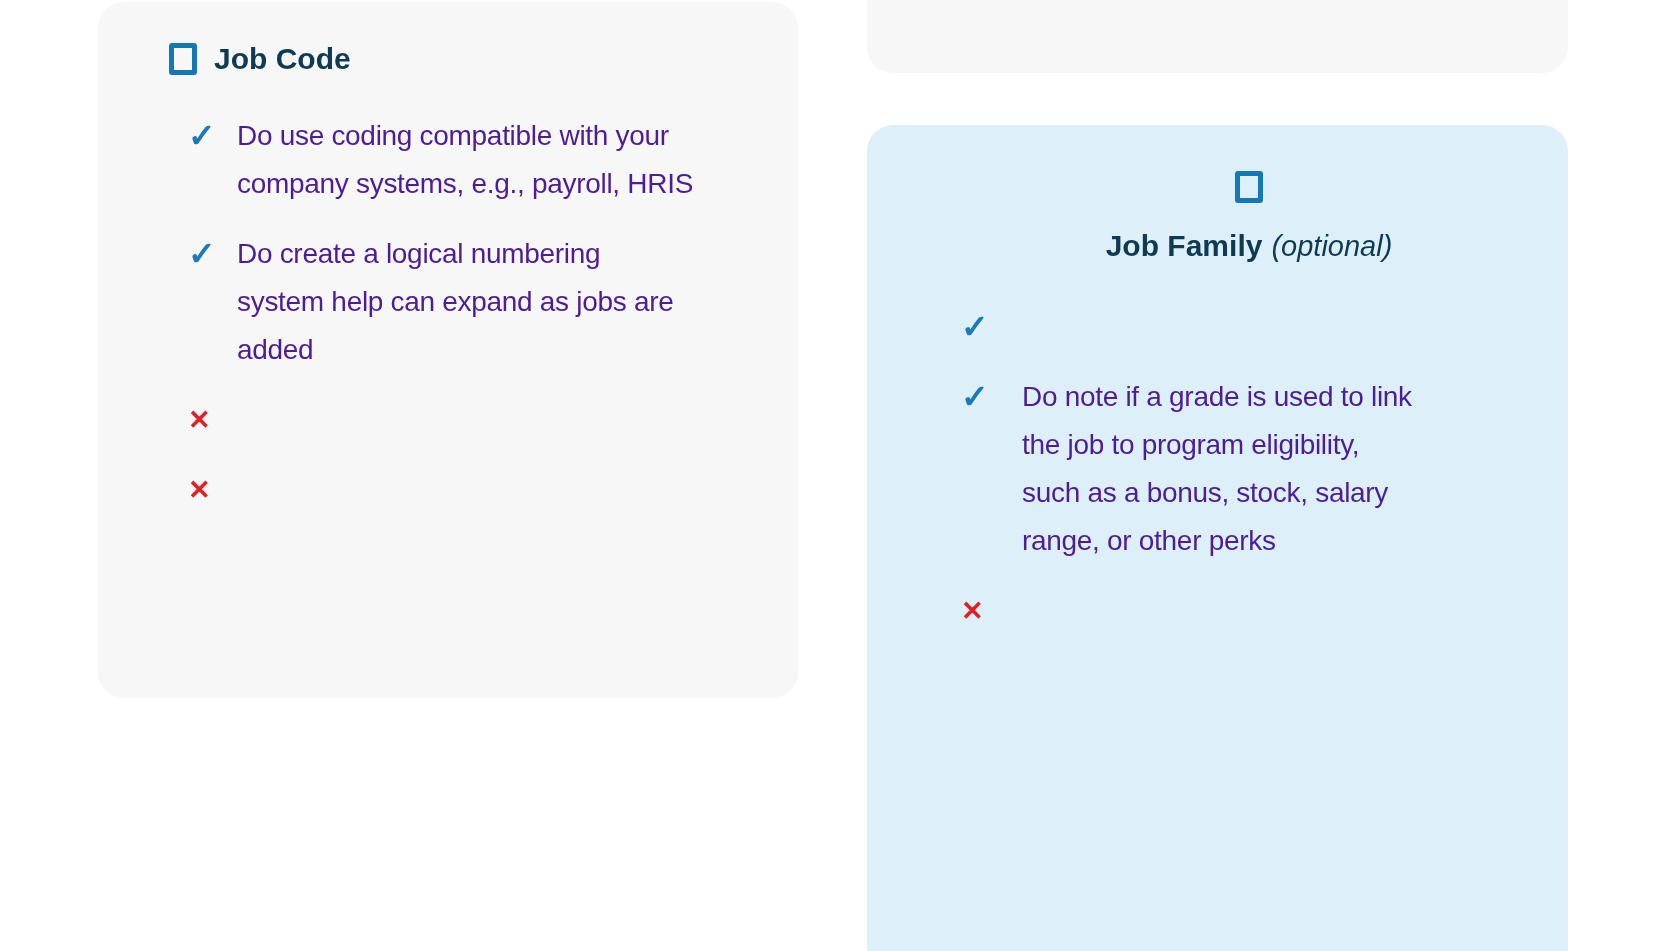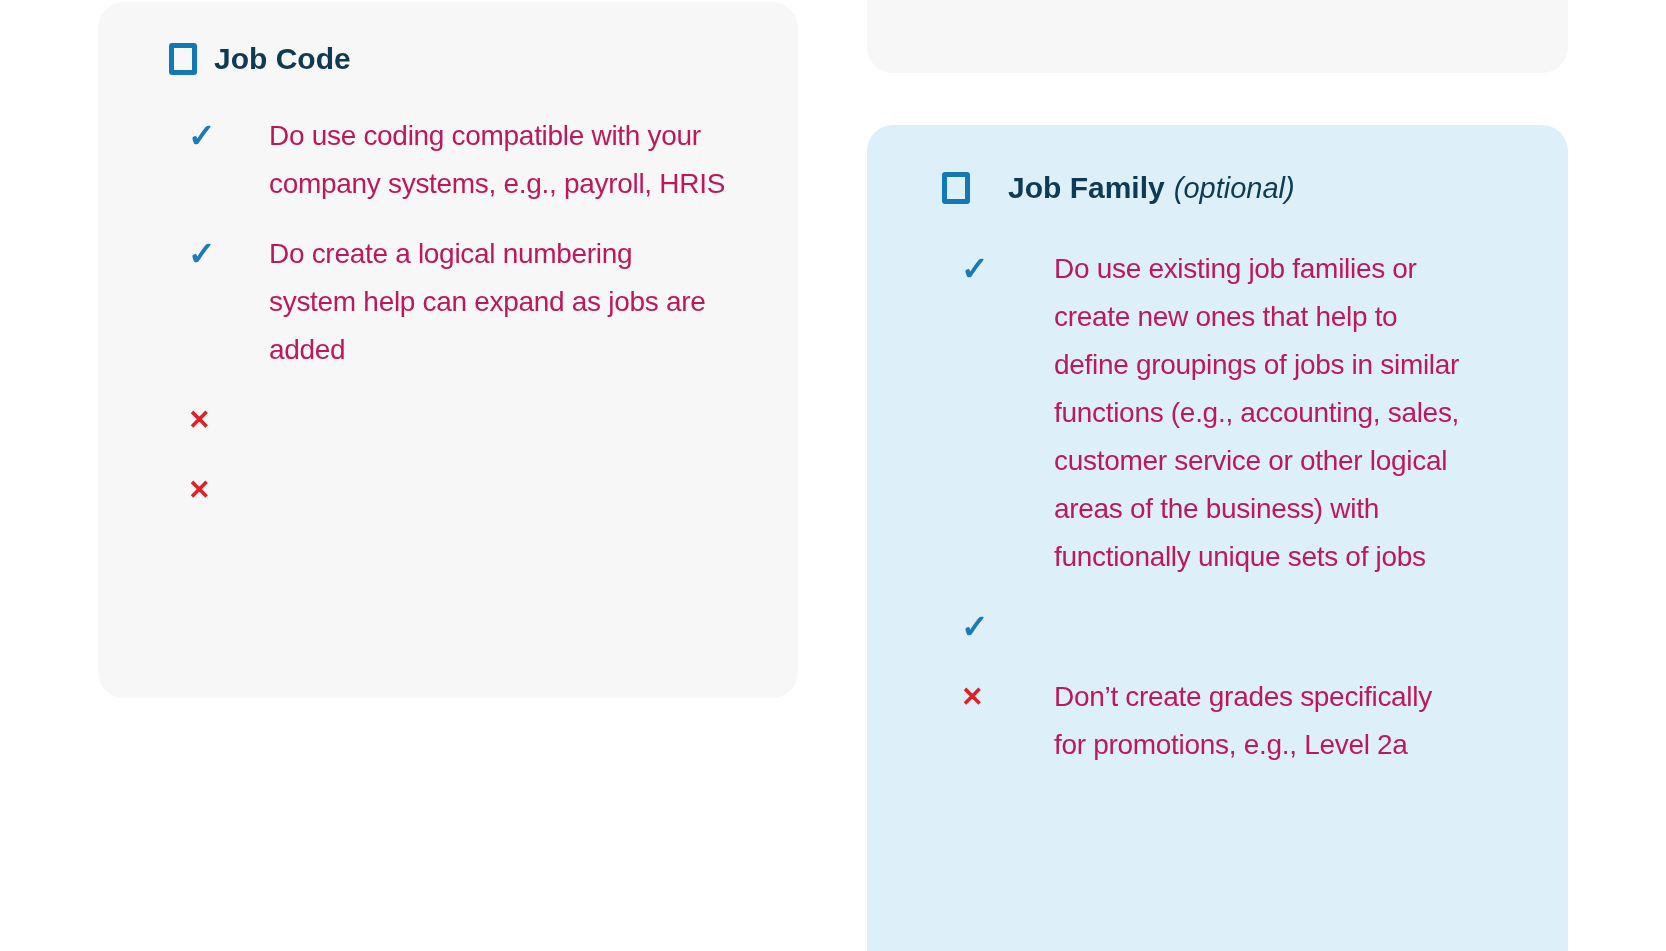--- a/index.html
+++ b/index.html
@@ -23,21 +23,21 @@
   #job-code-card { left: 98px; top: 2px; width: 700px; height: 696px; }
   #partial-card  { left: 867px; top: -50px; width: 701px; height: 123px; }
   #job-family-card { left: 867px; top: 125px; width: 701px; height: 900px; }
 
   .card-head {
     display: flex;
     align-items: center;
     padding-left: 24px;
   }
   #job-code-card .card-head   { margin: 40px 0 0 47px; gap: 17px; }
-  #job-family-card .card-head { margin: 46px 12px 0 51px; gap: 38px; }
+  #job-family-card .card-head { margin: 46px 12px 0 51px; gap: 26px; flex-direction: column; }
 
   .checkbox {
     flex: none;
     width: 18px; height: 22px;
     border: 5px solid #1478b5;
     border-radius: 3px;
     background: transparent;
     display: inline-block;
   }
 
@@ -82,24 +82,23 @@
     color: #1b7ab8;
     font-size: 33px;
   }
   .mark.dont {
     color: #e01f26;
     font-size: 27px;
   }
   .item-text {
     font-size: 28px;
     line-height: 48px;
-    color: #be185d;
+    color: #4c1d95;
     letter-spacing: -0.3px;
     white-space: pre-line;
-    margin-left: 32px;
   }
 </style>
 </head>
 <body>
 
 <div>
 
   <section class="card gray" id="job-code-card">
     <header class="card-head">
       <span class="checkbox"></span>
@@ -129,32 +128,27 @@
   <section class="card gray" id="partial-card"></section>
 
   <section class="card blue" id="job-family-card">
     <header class="card-head">
       <span class="checkbox"></span>
       <h2 class="card-title"><span>Job Family</span><span class="title-suffix">(optional)</span></h2>
     </header>
     <ul class="dd-list">
         <li class="dd-item">
           <span class="mark do">✓</span>
-          <span class="item-text">Do use existing job families or
-create new ones that help to
-define groupings of jobs in similar
-functions (e.g., accounting, sales,
-customer service or other logical
-areas of the business) with
-functionally unique sets of jobs</span>
         </li>
         <li class="dd-item">
           <span class="mark do">✓</span>
+          <span class="item-text">Do note if a grade is used to link
+the job to program eligibility,
+such as a bonus, stock, salary
+range, or other perks</span>
         </li>
         <li class="dd-item">
           <span class="mark dont">✕</span>
-          <span class="item-text">Don’t create grades specifically
-for promotions, e.g., Level 2a</span>
         </li>
       </ul>
   </section>
 
 </div>
 
 </body></html>

